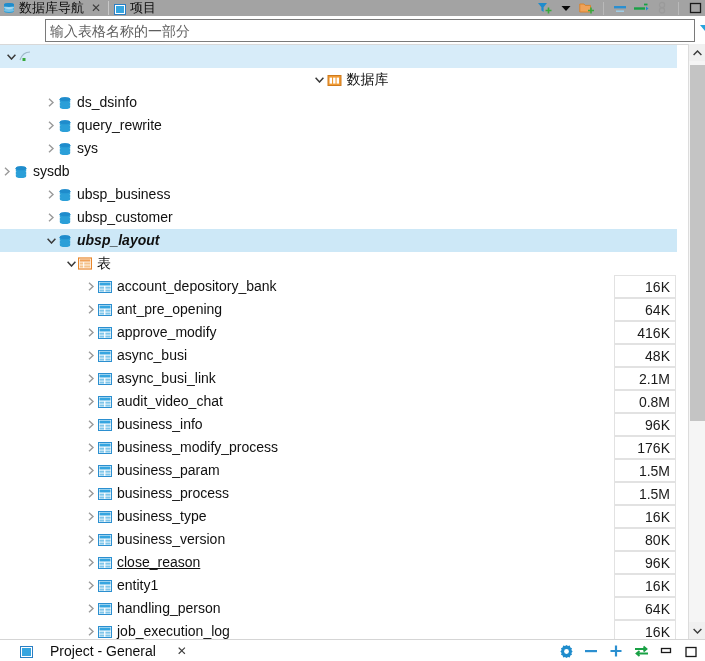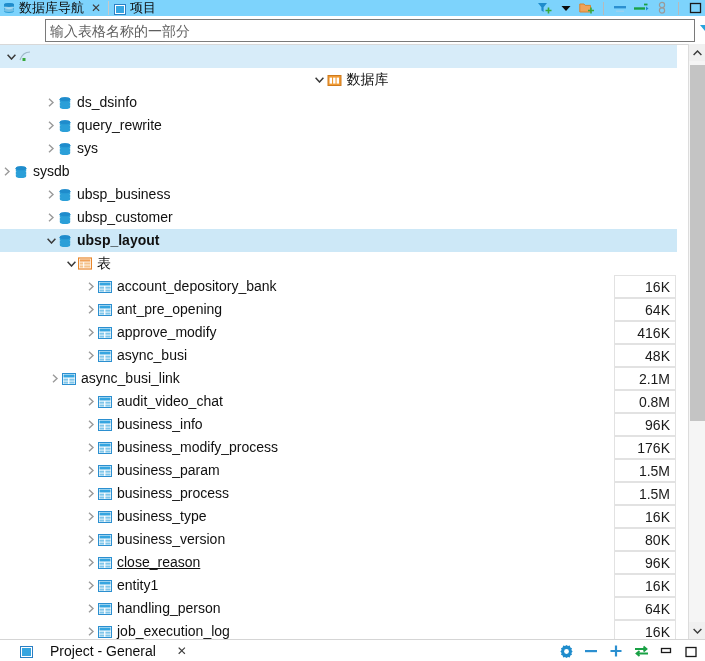--- a/index.html
+++ b/index.html
@@ -10,21 +10,21 @@
     background: #ffffff;
     font-family: "Liberation Sans", "DejaVu Sans", sans-serif;
     font-size: 13px;
     color: #1a1a1a;
   }
   #app { position: relative; width: 705px; height: 661px; background: #fff; }
 
   
   .tabbar {
     position: absolute; left: 0; top: 0; width: 705px; height: 16px;
-    background: #7dd3fc;
+    background: #a3a3a3;
     display: flex; align-items: center;
   }
   .tab {
     display: flex; align-items: center; gap: 4px;
     height: 16px; padding: 0 5px 0 3px;
     font-size: 13px; color: #0d0d0d; white-space: nowrap;
   }
   .tab.active { font-weight: 400; }
   .tab-sep { width: 1px; height: 14px; background: #c8c8c8; margin: 0 2px; }
   .tab-close {
@@ -100,21 +100,21 @@
   }
   .row.sel { background: #cde8f7; }
   .row.top { background: #d7ecf9; }
   .row .twisty {
     width: 14px; height: 23px; flex: none;
     display: flex; align-items: center; justify-content: center;
     color: #808080; font-size: 11px;
   }
   .row .ricon { flex: none; margin-right: 5px; display: flex; align-items: center; }
   .row .rlabel { line-height: 23px; }
-  .row.bold .rlabel { font-weight: bold; }
+  .row.bold .rlabel { font-weight: bold; font-style: italic; }
 
   
   .smudge {
     position: absolute;
     background: #ffffff;
     border-radius: 7px;
     filter: blur(2.5px);
     pointer-events: none;
   }
   .smudge-gray {
@@ -518,21 +518,21 @@
                 <rect x="0.5" y="0.5" width="13" height="11" fill="#ffffff" stroke="#2b8fd0" stroke-width="1"></rect>
                 <rect x="1.5" y="1.5" width="11" height="3" fill="#35a5e0"></rect>
                 <rect x="1.5" y="5.6" width="4.6" height="2.1" fill="#7fc6ea"></rect>
                 <rect x="7.4" y="5.6" width="5.1" height="2.1" fill="#7fc6ea"></rect>
                 <rect x="1.5" y="8.5" width="4.6" height="2.1" fill="#7fc6ea"></rect>
                 <rect x="7.4" y="8.5" width="5.1" height="2.1" fill="#7fc6ea"></rect>
               </svg>
             </span>
             <span class="rlabel">async_busi</span>
           </div>
-          <div class="row" style="padding-left: 48px;">
+          <div class="row" style="padding-left: 84px;">
             <span class="twisty">
               <svg width="7" height="9" viewBox="0 0 7 9">
                 <path d="M1 0.8 L5 4.5 L1 8.2" fill="none" stroke="#9a9a9a" stroke-width="1.4"></path>
               </svg>
             </span>
             <span class="ricon">
               <svg width="14" height="12" viewBox="0 0 14 12">
                 <rect x="0.5" y="0.5" width="13" height="11" fill="#ffffff" stroke="#2b8fd0" stroke-width="1"></rect>
                 <rect x="1.5" y="1.5" width="11" height="3" fill="#35a5e0"></rect>
                 <rect x="1.5" y="5.6" width="4.6" height="2.1" fill="#7fc6ea"></rect>

